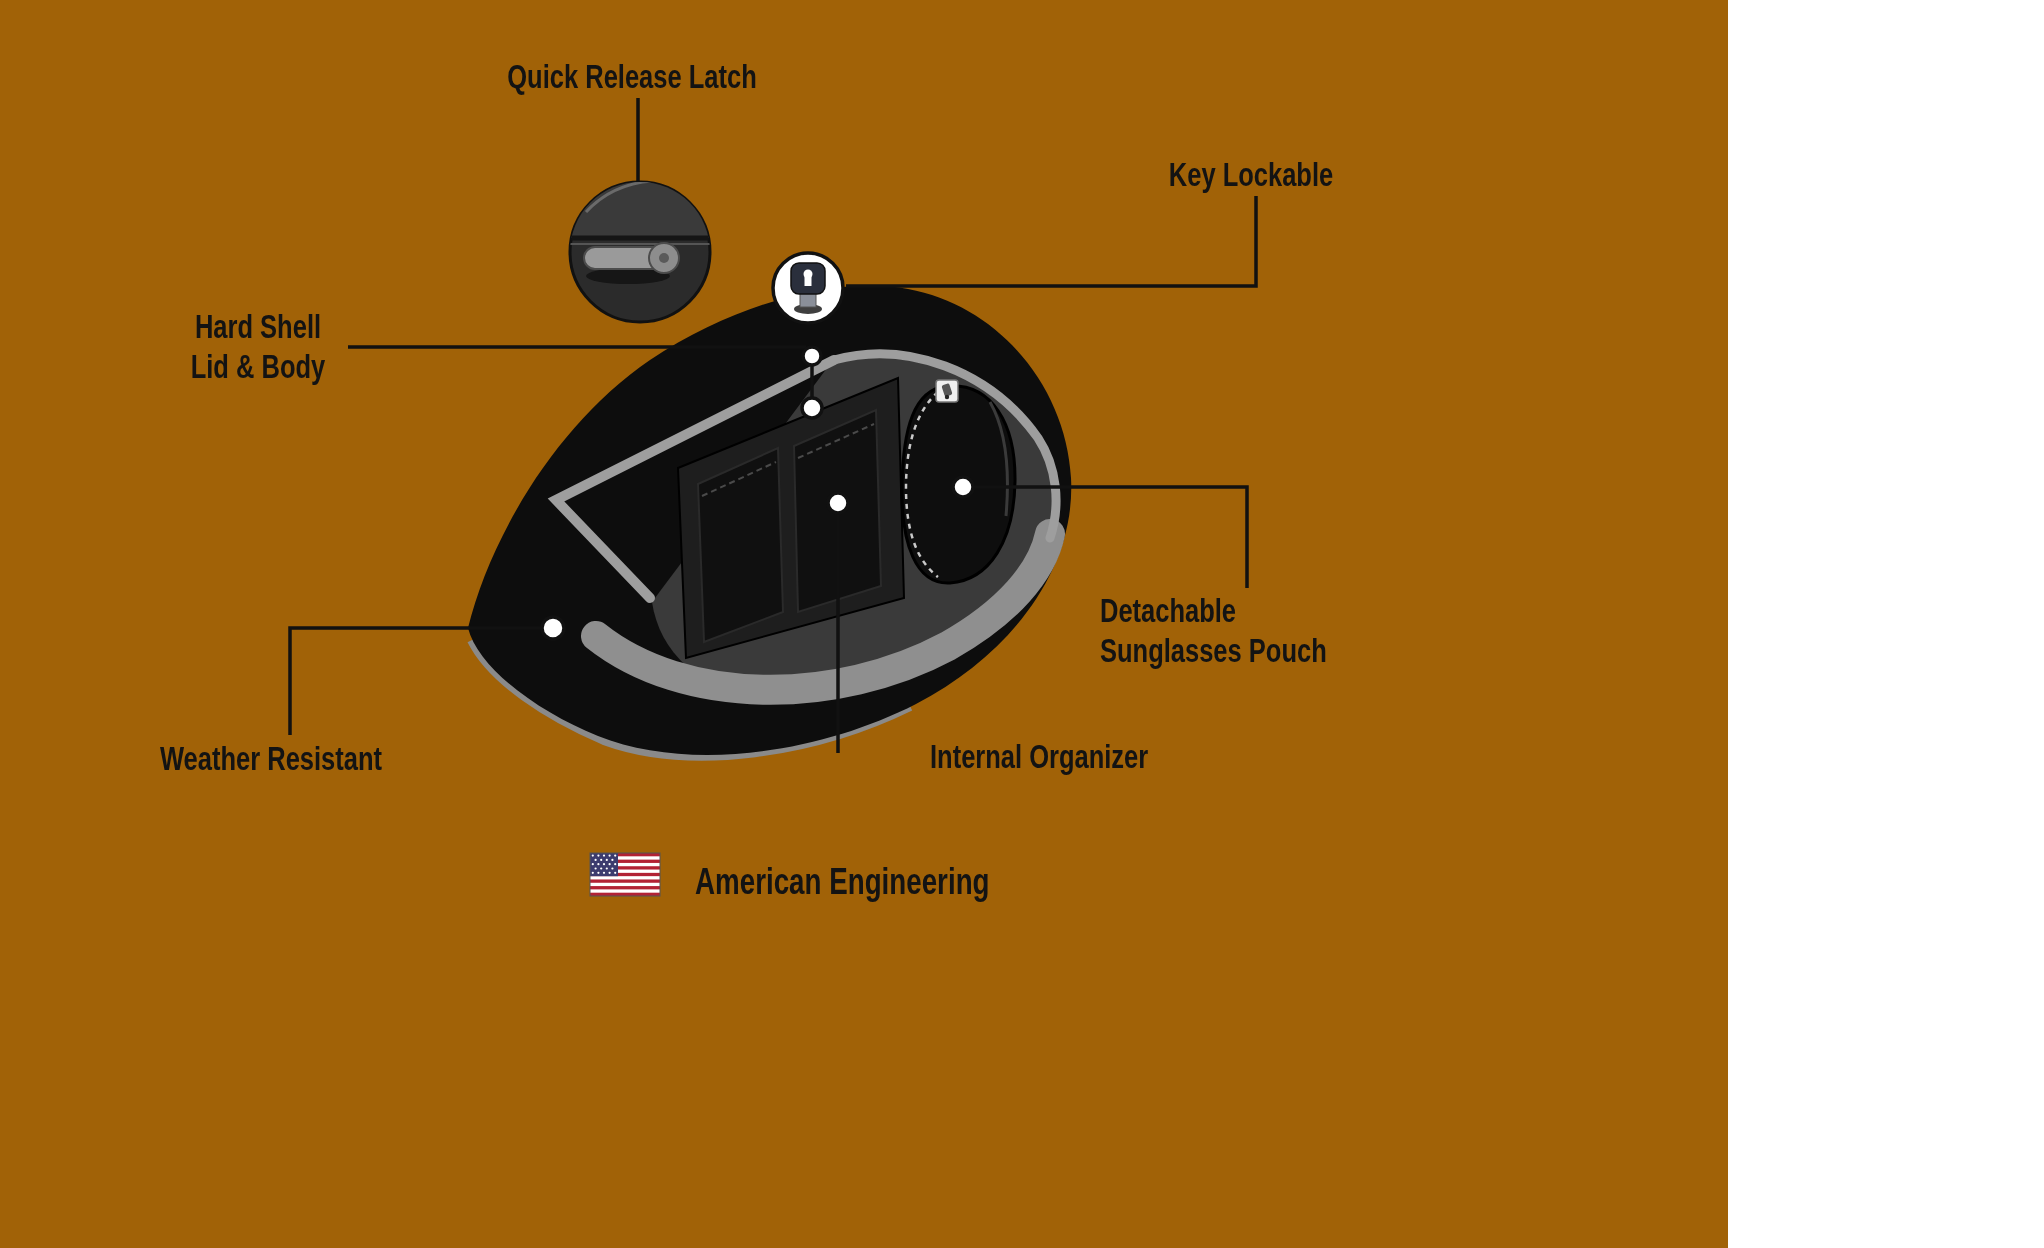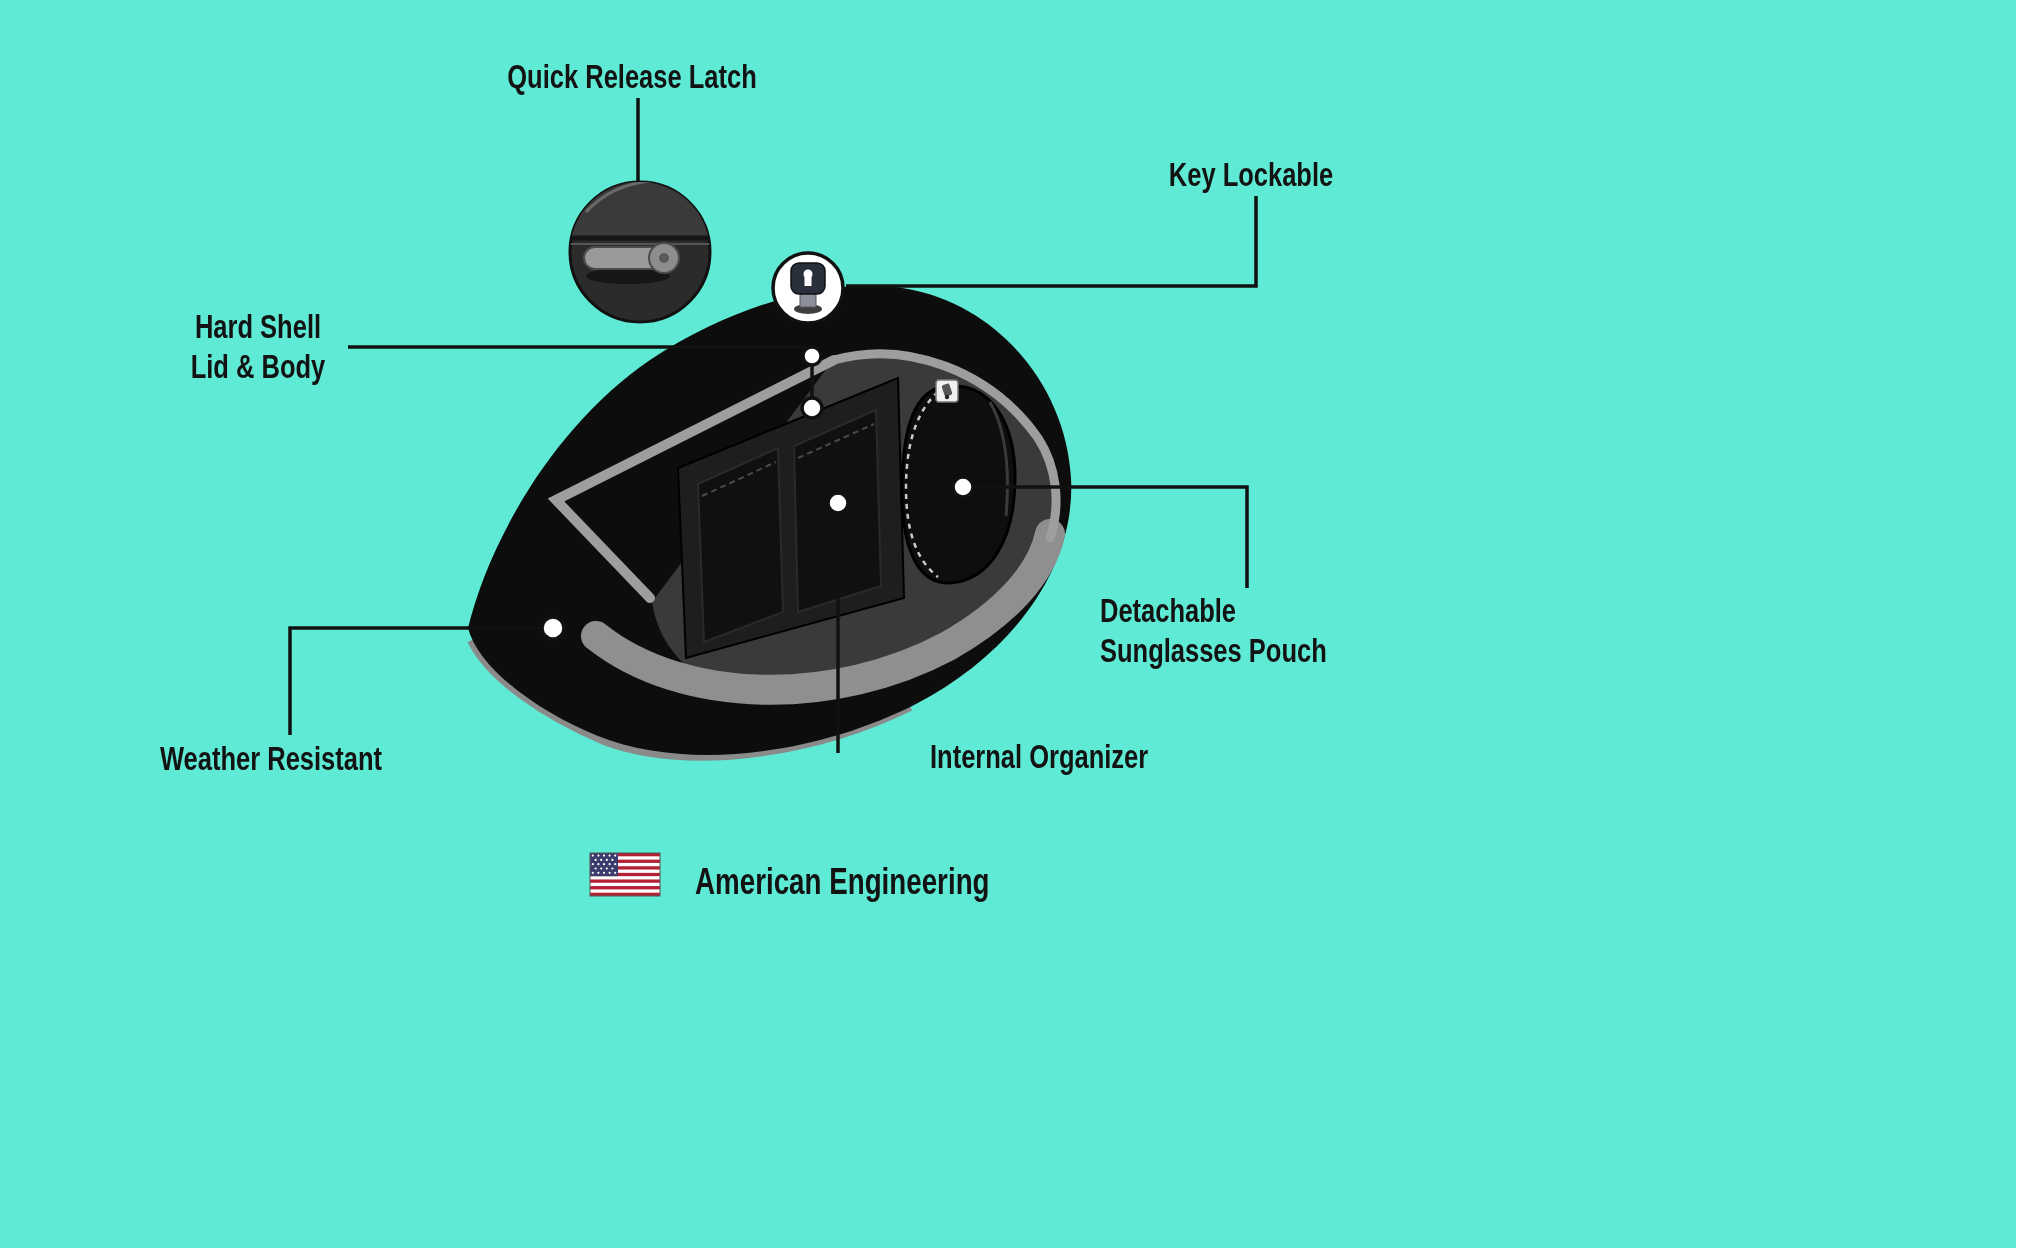--- a/index.html
+++ b/index.html
@@ -1,19 +1,19 @@
 <!DOCTYPE html>
 <html><head>
 <meta charset="utf-8">
 <style>
   html,body{margin:0;padding:0;background:#fff;}
   .canvas{
     position:relative;
-    width:2016px;height:1248px;
-    background:#5eead4;
+    width:1728px;height:1248px;
+    background:#a16207;
     overflow:hidden;
     font-family:"Liberation Sans", sans-serif;
   }
   .art{position:absolute;left:0;top:0;}
   .label{
     position:absolute;
     color:#131313;
     font-weight:bold;
     font-size:34px;
     line-height:1.18;

